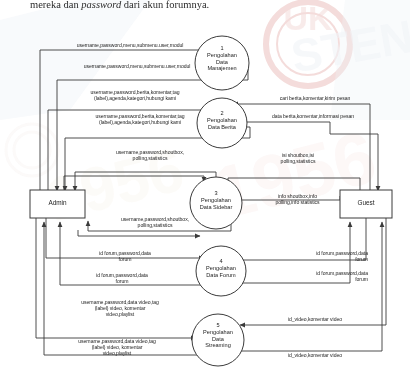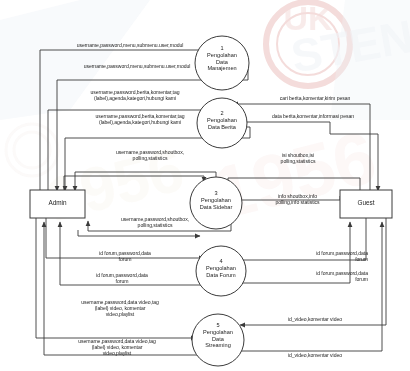--- a/index.html
+++ b/index.html
@@ -60,20 +60,21 @@
         <polygon points="345,0 410,0 410,120 330,120" fill="#c7d3e2"></polygon>
       </g>
       <g opacity="0.22" fill="none" stroke="#c6a9a6" stroke-width="3">
         <circle cx="32" cy="150" r="26"></circle>
         <circle cx="32" cy="150" r="18"></circle>
       </g>
       <text x="355" y="62" font-family="'Liberation Sans',sans-serif" font-size="46" font-weight="bold" fill="#cfd9e6" text-anchor="middle" opacity="0.6" transform="rotate(-10 355 62)">STEN</text>
     </g>
   </svg>
 
+  <div class="topline"><span>mereka dan </span><i>password</i><span> dari akun forumnya.</span></div>
 
   <svg width="410" height="371">
     <defs>
       <marker id="ah" markerWidth="6" markerHeight="6" refX="5" refY="3" orient="auto" markerUnits="userSpaceOnUse">
         <path d="M0,0.6 L5.4,3 L0,5.4 z" fill="#3a3a3a"></path>
       </marker>
     </defs>
     <g stroke="#3a3a3a" stroke-width="0.9" fill="none" marker-end="url(#ah)">
 
       <path d="M40,191 L40,50 L213,50"></path>

